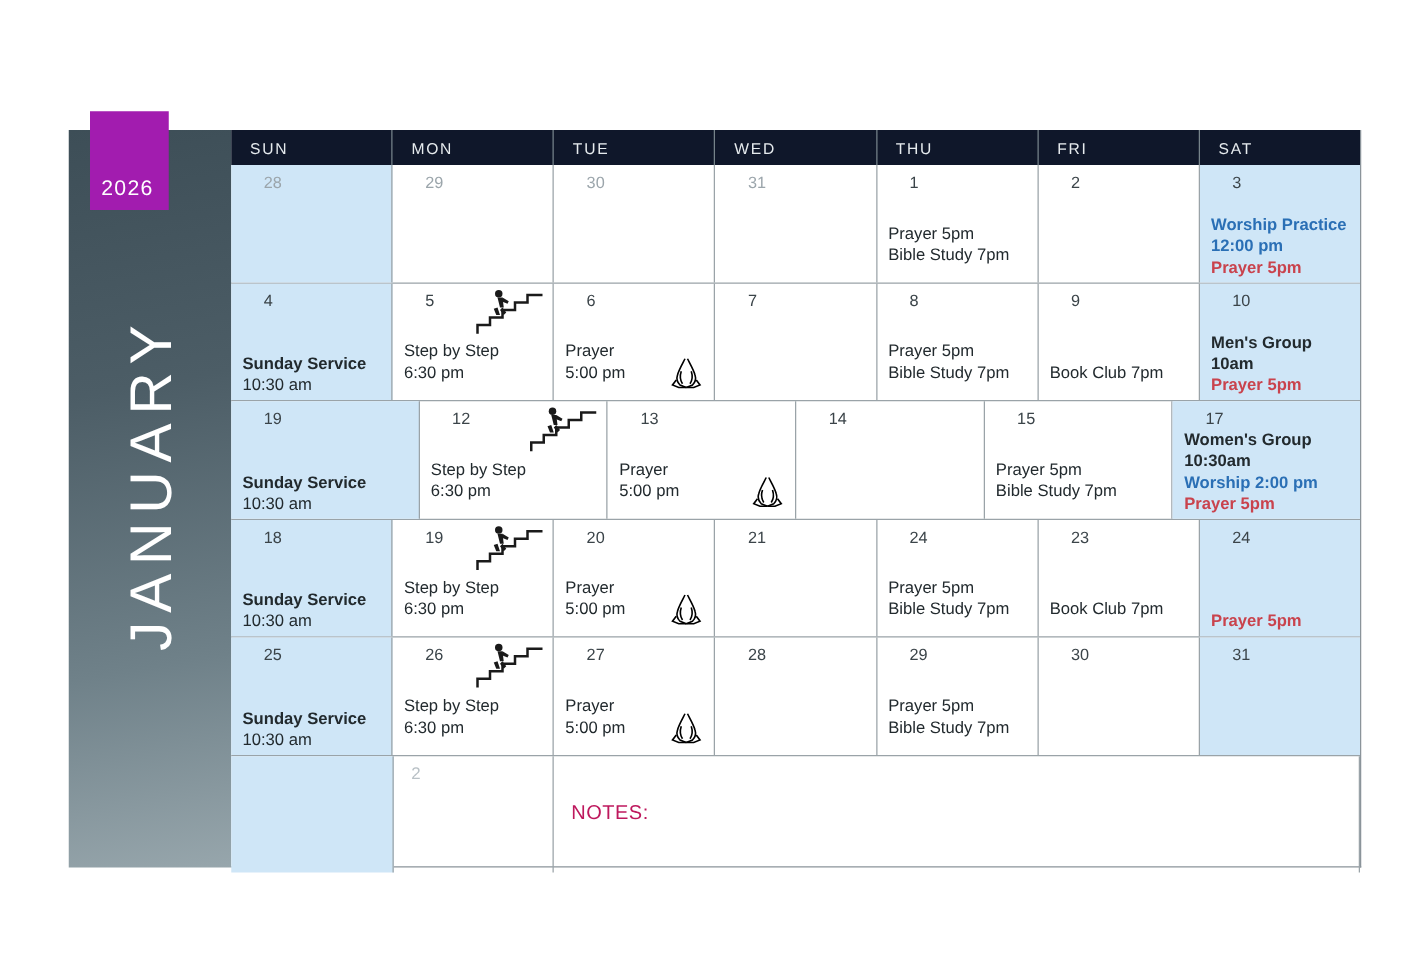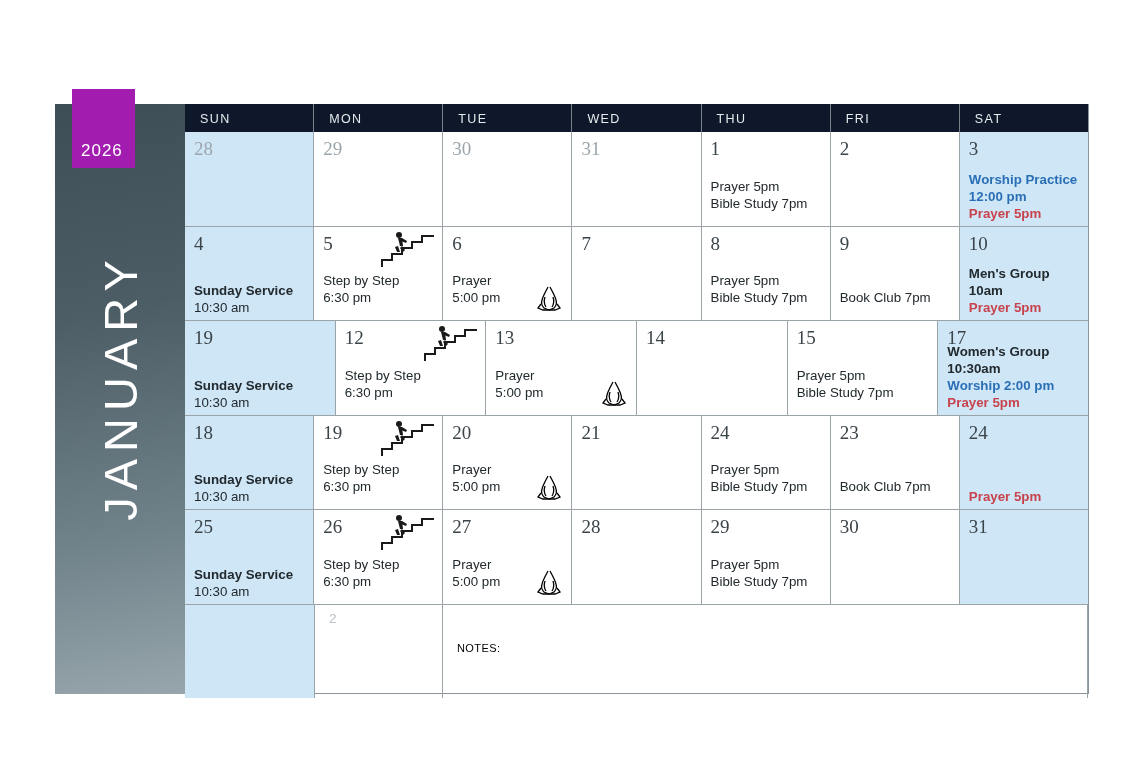--- a/index.html
+++ b/index.html
@@ -107,25 +107,25 @@
     box-sizing: border-box;
     border-right: 1px solid #9aa3a8;
     overflow: hidden;
   }
   .cell:last-child { border-right: none; }
   .cell.sun, .cell.sat { background: #cfe6f7; }
   .cell.other { color: #9aa3a8; }
 
   .daynum {
     position: absolute;
-    left: 9px;
+    left: 26px;
     top: 6px;
-    font-size: 19px;
+    font-size: 13px;
     color: #3b4449;
-    font-family: Liberation Serif, serif;
+    font-family: Liberation Sans, sans-serif;
   }
   .cell.other .daynum { color: #9ba5ab; }
 
   .events {
     position: absolute;
     left: 9px;
     right: 6px;
     bottom: 4px;
     font-size: 13.3px;
     line-height: 17px;
@@ -167,22 +167,22 @@
     position: relative;
     border-right: 1px solid #9aa3a8;
   }
   .fc-sun { width: 130px; background: #cfe6f7; }
   .fc-mon { width: 128px; }
   .fc-notes { flex: 1 1 auto; }
   .notes-label {
     position: absolute;
     left: 14px;
     top: 37px;
-    font-size: 11px;
-    color: #000000;
+    font-size: 16px;
+    color: #be185d;
     letter-spacing: 0.4px;
   }
   .ghost-num {
     position: absolute;
     left: 14px;
     top: 6px;
     font-size: 13.5px;
     color: #b9c1c6;
   }
 </style>

